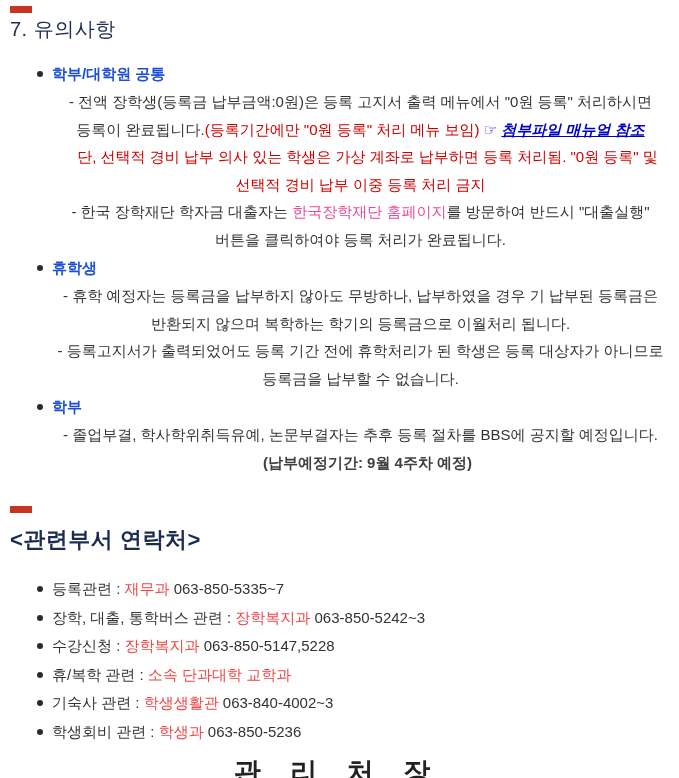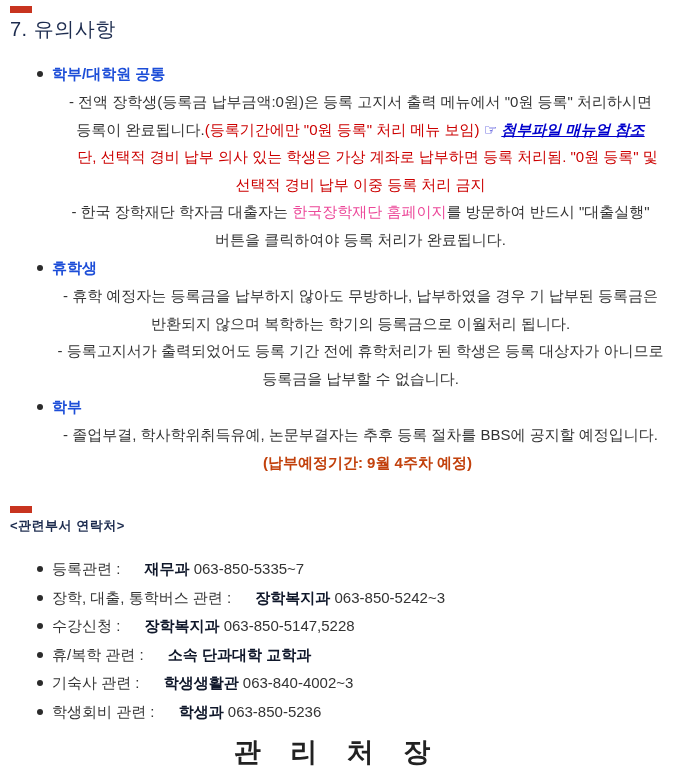--- a/index.html
+++ b/index.html
@@ -11,22 +11,22 @@
   }
   .doc{padding:4px 14px 10px 10px;box-sizing:border-box;}
 
   .redbar{width:22px;height:7px;background:#c8341f;margin:2px 0 3px 0;}
 
   .sec-title{
     font-size:20px;font-weight:normal;color:#1c2b4e;
     margin:0 0 16px 0;letter-spacing:0.5px;
   }
   .sec-title2{
-    font-size:13px;font-weight:bold;color:#1c2b4e;
-    margin:4px 0 20px 0;letter-spacing:0.5px;
+    font-size:22px;font-weight:bold;color:#1c2b4e;
+    margin:12px 0 20px 0;letter-spacing:0.5px;
   }
 
   ul.notes, ul.contacts{list-style:none;margin:0;padding:0 0 0 42px;}
   ul.notes > li{margin:0 0 0 0;}
 
   .blabel{
     position:relative;font-weight:bold;color:#1d4ed8;
     font-size:15px;line-height:29px;
   }
   .blabel::before{
@@ -41,31 +41,31 @@
   }
   .indent-first{text-indent:14px;}
 
   .t-red{color:#cc0000;}
   .t-cyanlink{color:#ec4899;text-decoration:none;cursor:pointer;}
   .t-pointer{color:#0000cc;font-style:normal;}
   .t-attach{
     color:#0000cc;font-weight:bold;font-style:italic;
     text-decoration:underline;cursor:pointer;
   }
-  .t-bluebold{color:#c2410c;font-weight:bold;}
+  .t-bluebold{color:#404040;font-weight:bold;}
 
   .contacts-sec{margin-top:30px;}
   ul.contacts > li{
     position:relative;font-size:15px;line-height:28.5px;color:#333333;
   }
   ul.contacts > li::before{
     content:"";position:absolute;left:-15px;top:11px;
     width:6px;height:6px;border-radius:50%;background:#2b2b2b;
   }
-  .dept{color:#0f172a;font-weight:bold;margin-left:20px;}
+  .dept{color:#ef4444;font-weight:normal;}
 
   .signature{
     text-align:center;font-size:27px;font-weight:bold;color:#222222;
     letter-spacing:11px;margin:8px 0 0 0;
   }
 </style>
 </head>
 <body>
 
 <div class="doc">

